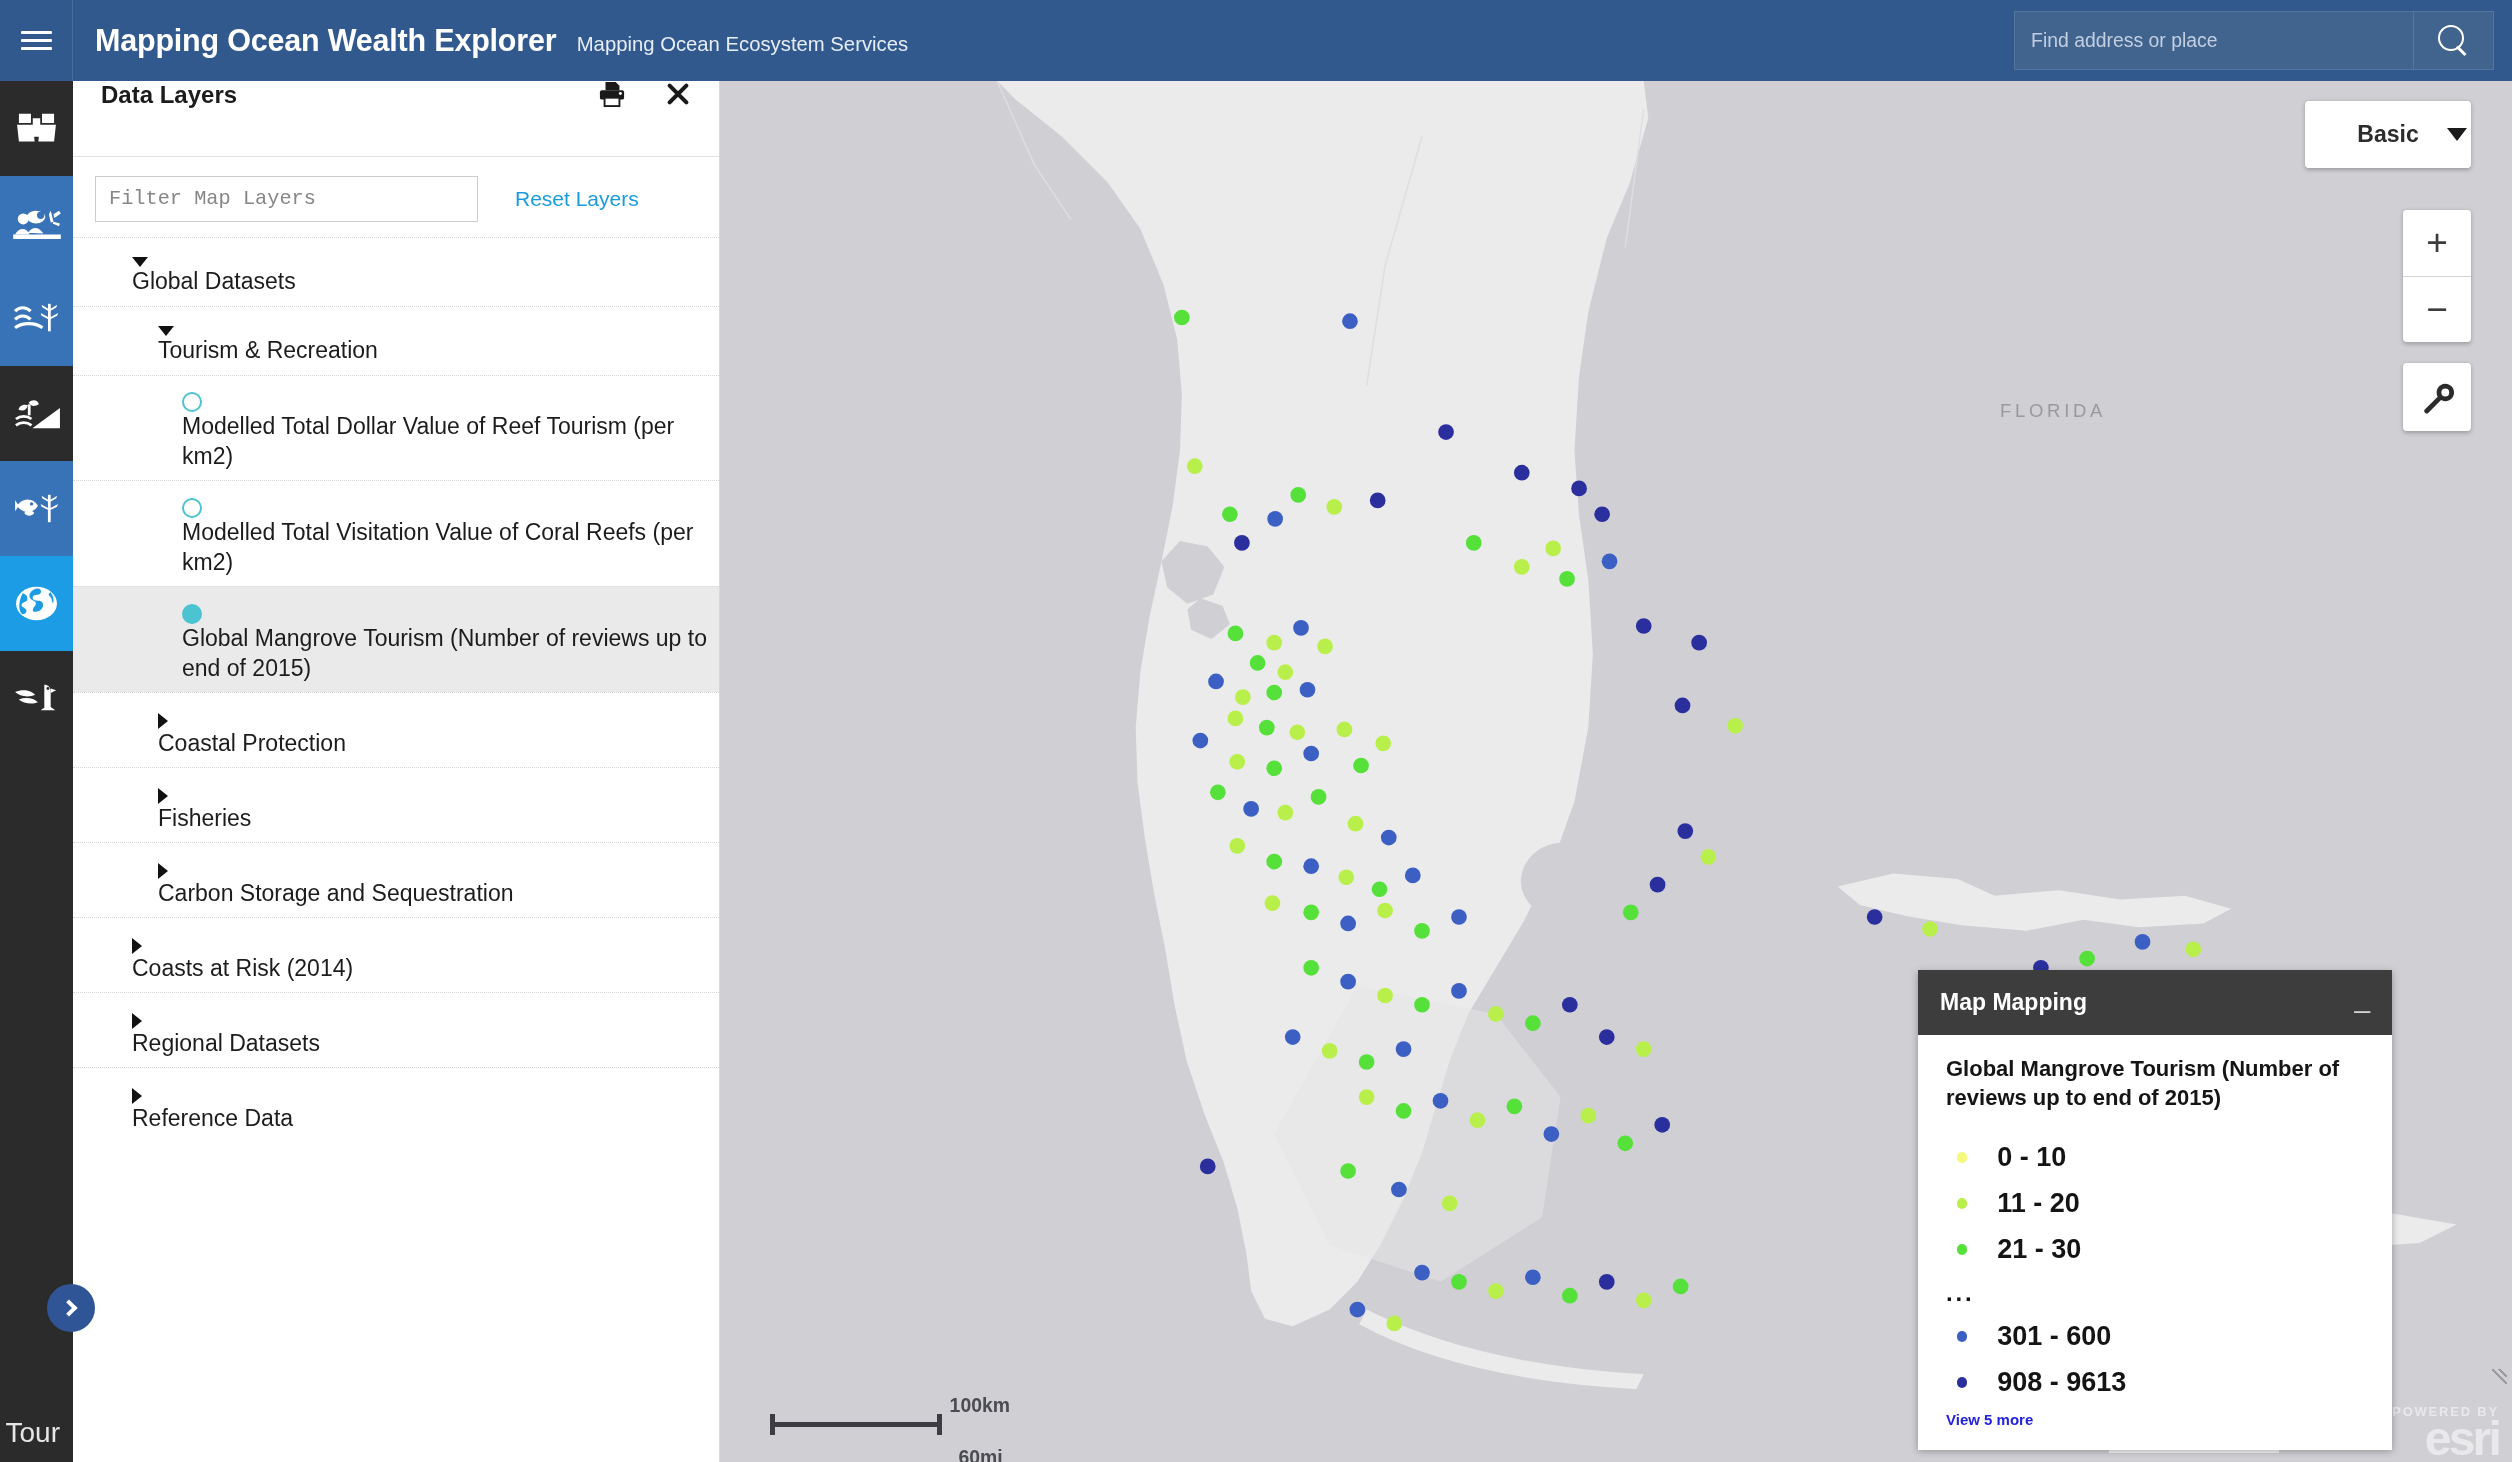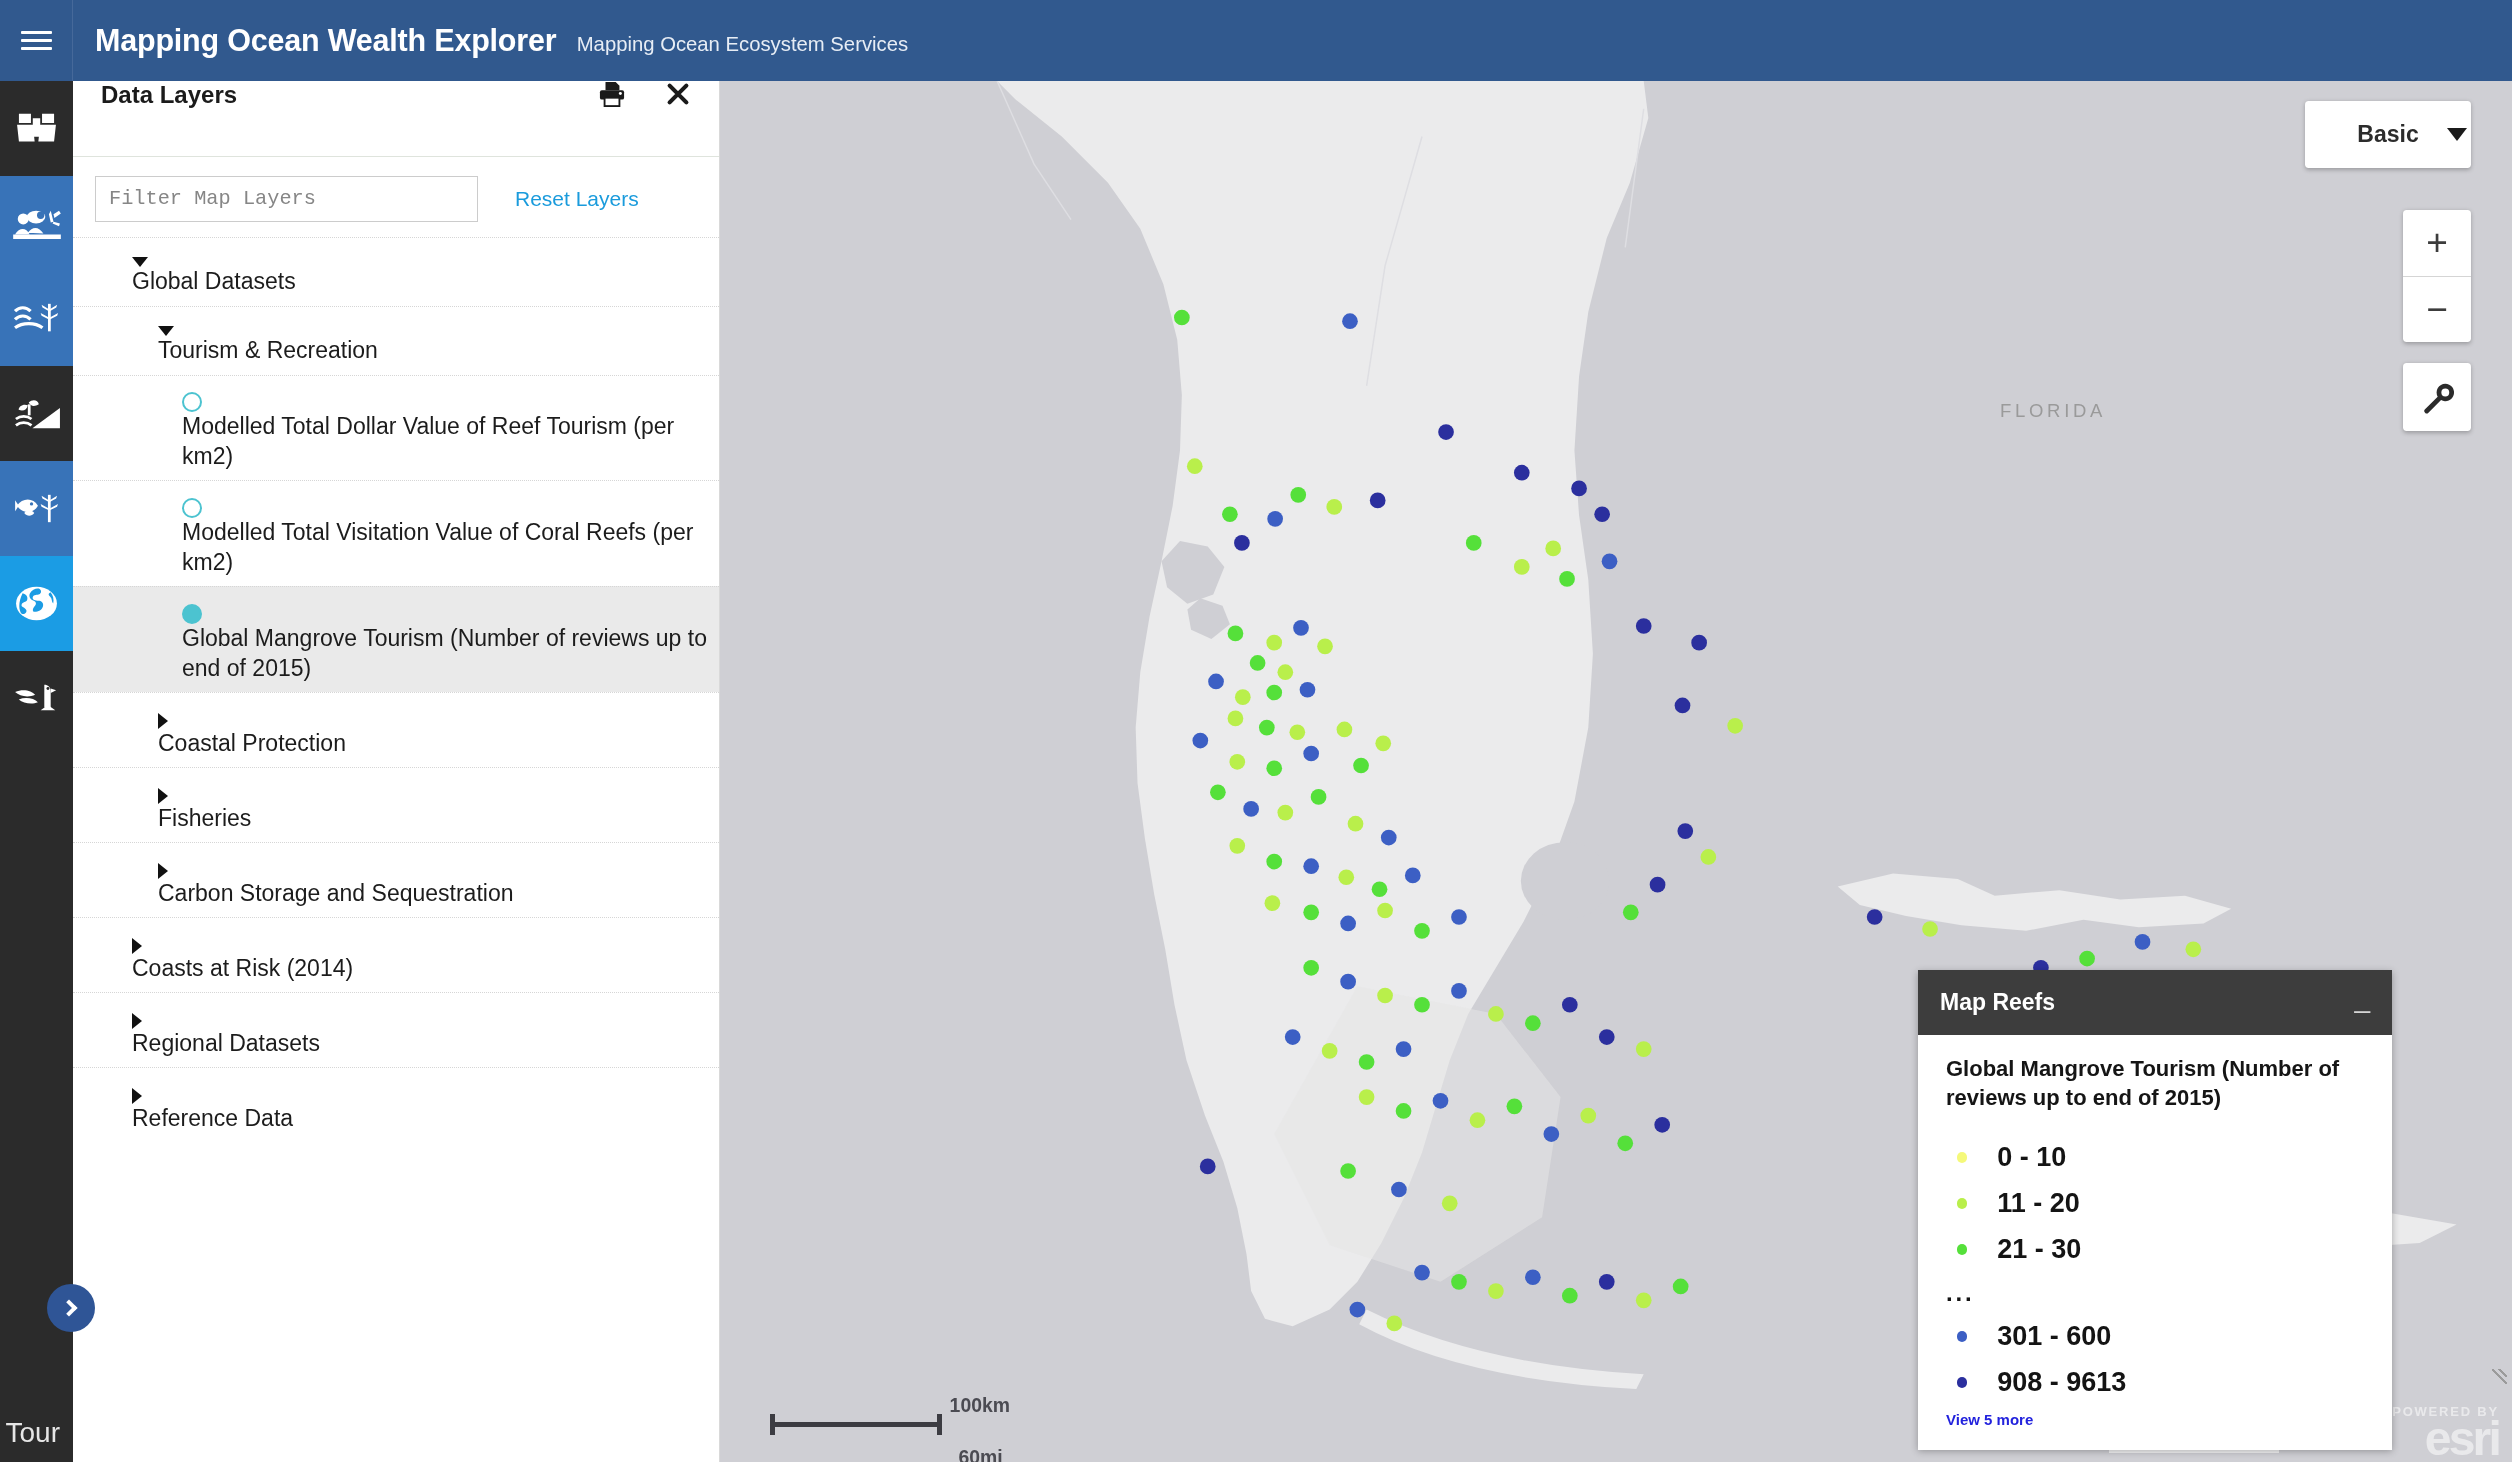--- a/index.html
+++ b/index.html
@@ -261,20 +261,26 @@
     <div id="hamburger-cell">
       <div class="bars">
         <span></span>
           <span></span>
           <span></span>
       </div>
     </div>
     <div id="brand-wrap">
       <div id="app-title">Mapping Ocean Wealth Explorer</div>
       <div id="app-subtitle">Mapping Ocean Ecosystem Services</div>
+    </div>
+    <div id="search-wrap">
+      <input id="search-input" type="text" placeholder="Find address or place" style="">
+      <div id="search-btn">
+        <div class="mag"></div>
+      </div>
     </div>
   </div>
 
   <div id="rail">
 
     <div class="rail-item dark">
       <svg width="43" height="37" viewBox="0 0 46 40">
         <path fill="#fff" d="M4 4h13v10H4zM29 4h13v10H29zM2 16h17l2 18H4zM27 16h17l-2 18H25zM19 9h8v20h-8z"></path>
       </svg>
     </div>
@@ -600,21 +606,21 @@
 
     <div id="attribution">Esri, HERE, NPS</div>
     <div id="esri-logo">
       <div class="pb">POWERED BY</div>
       <div class="esri">esri</div>
     </div>
     <div id="grip"></div>
 
     <div id="legend">
       <div id="legend-header">
-        <div id="legend-title">Map Reefs</div>
+        <div id="legend-title">Map Mapping</div>
         <div id="legend-collapse">_</div>
       </div>
       <div id="legend-body">
         <div id="legend-layer-title">Global Mangrove Tourism (Number of reviews up to end of 2015)</div>
 
         <div class="legend-item">
           <span class="legend-swatch" style="background:#f5f97a"></span>
           <span class="txt">0 - 10</span>
         </div>
         <div class="legend-item">

